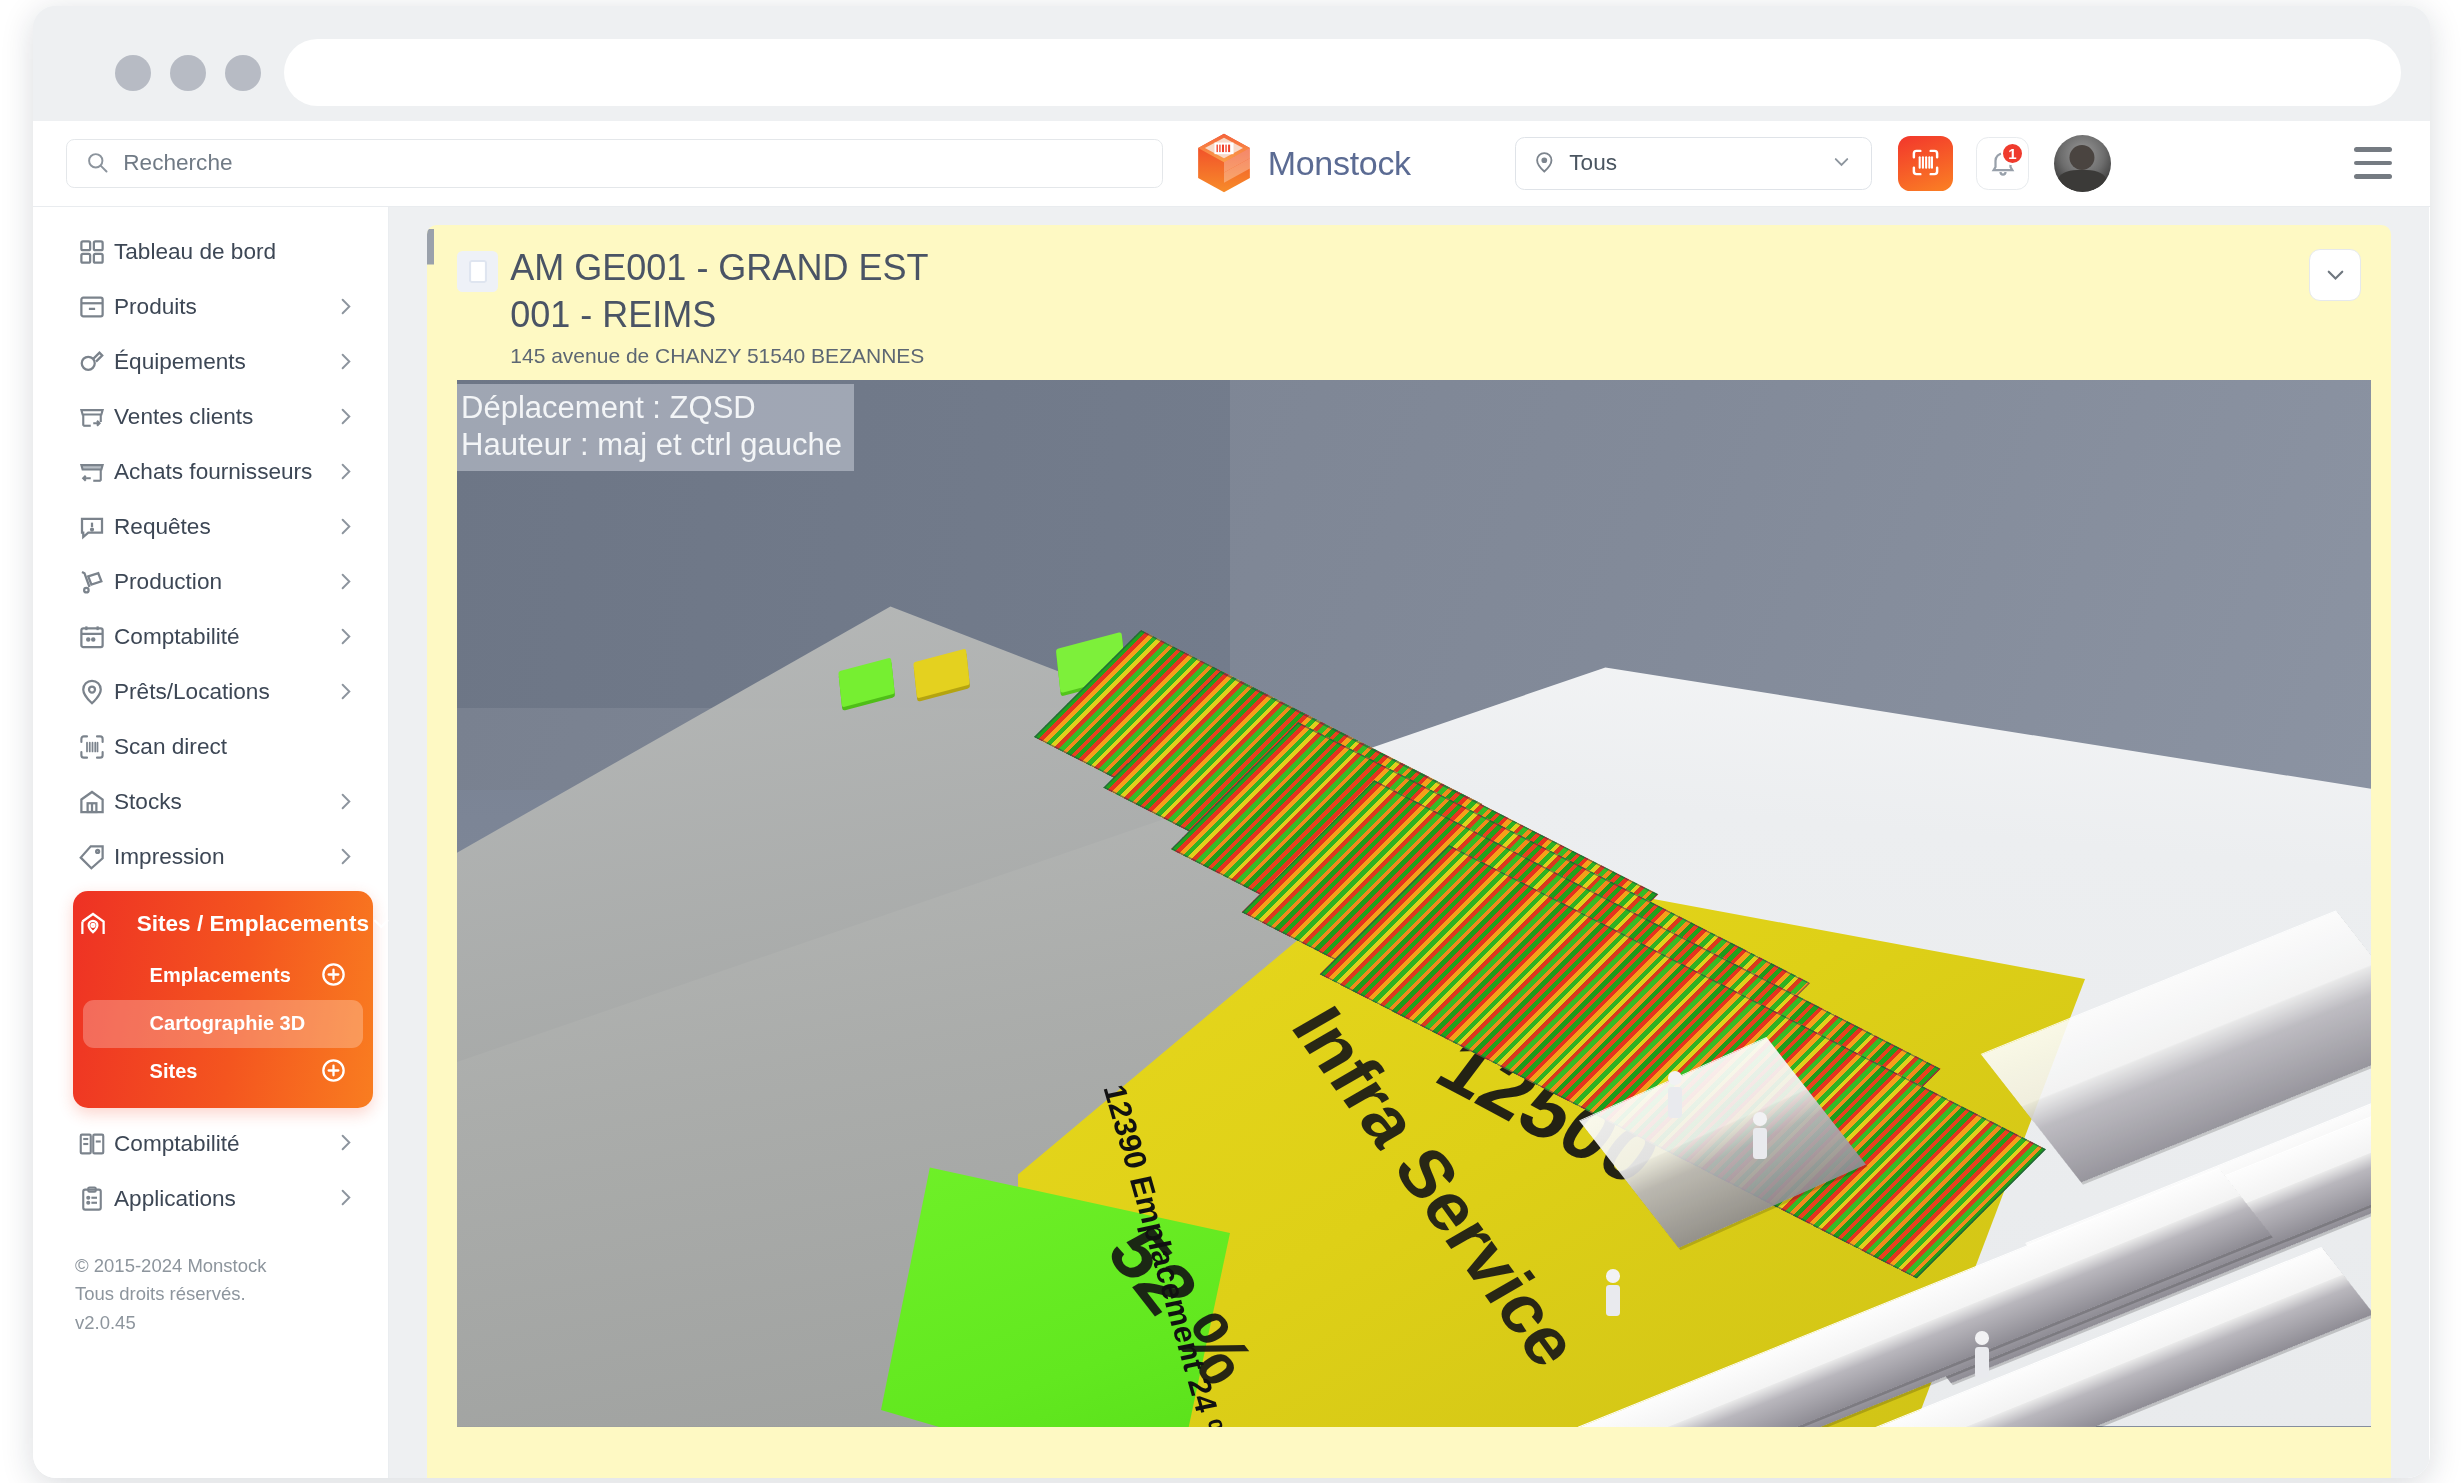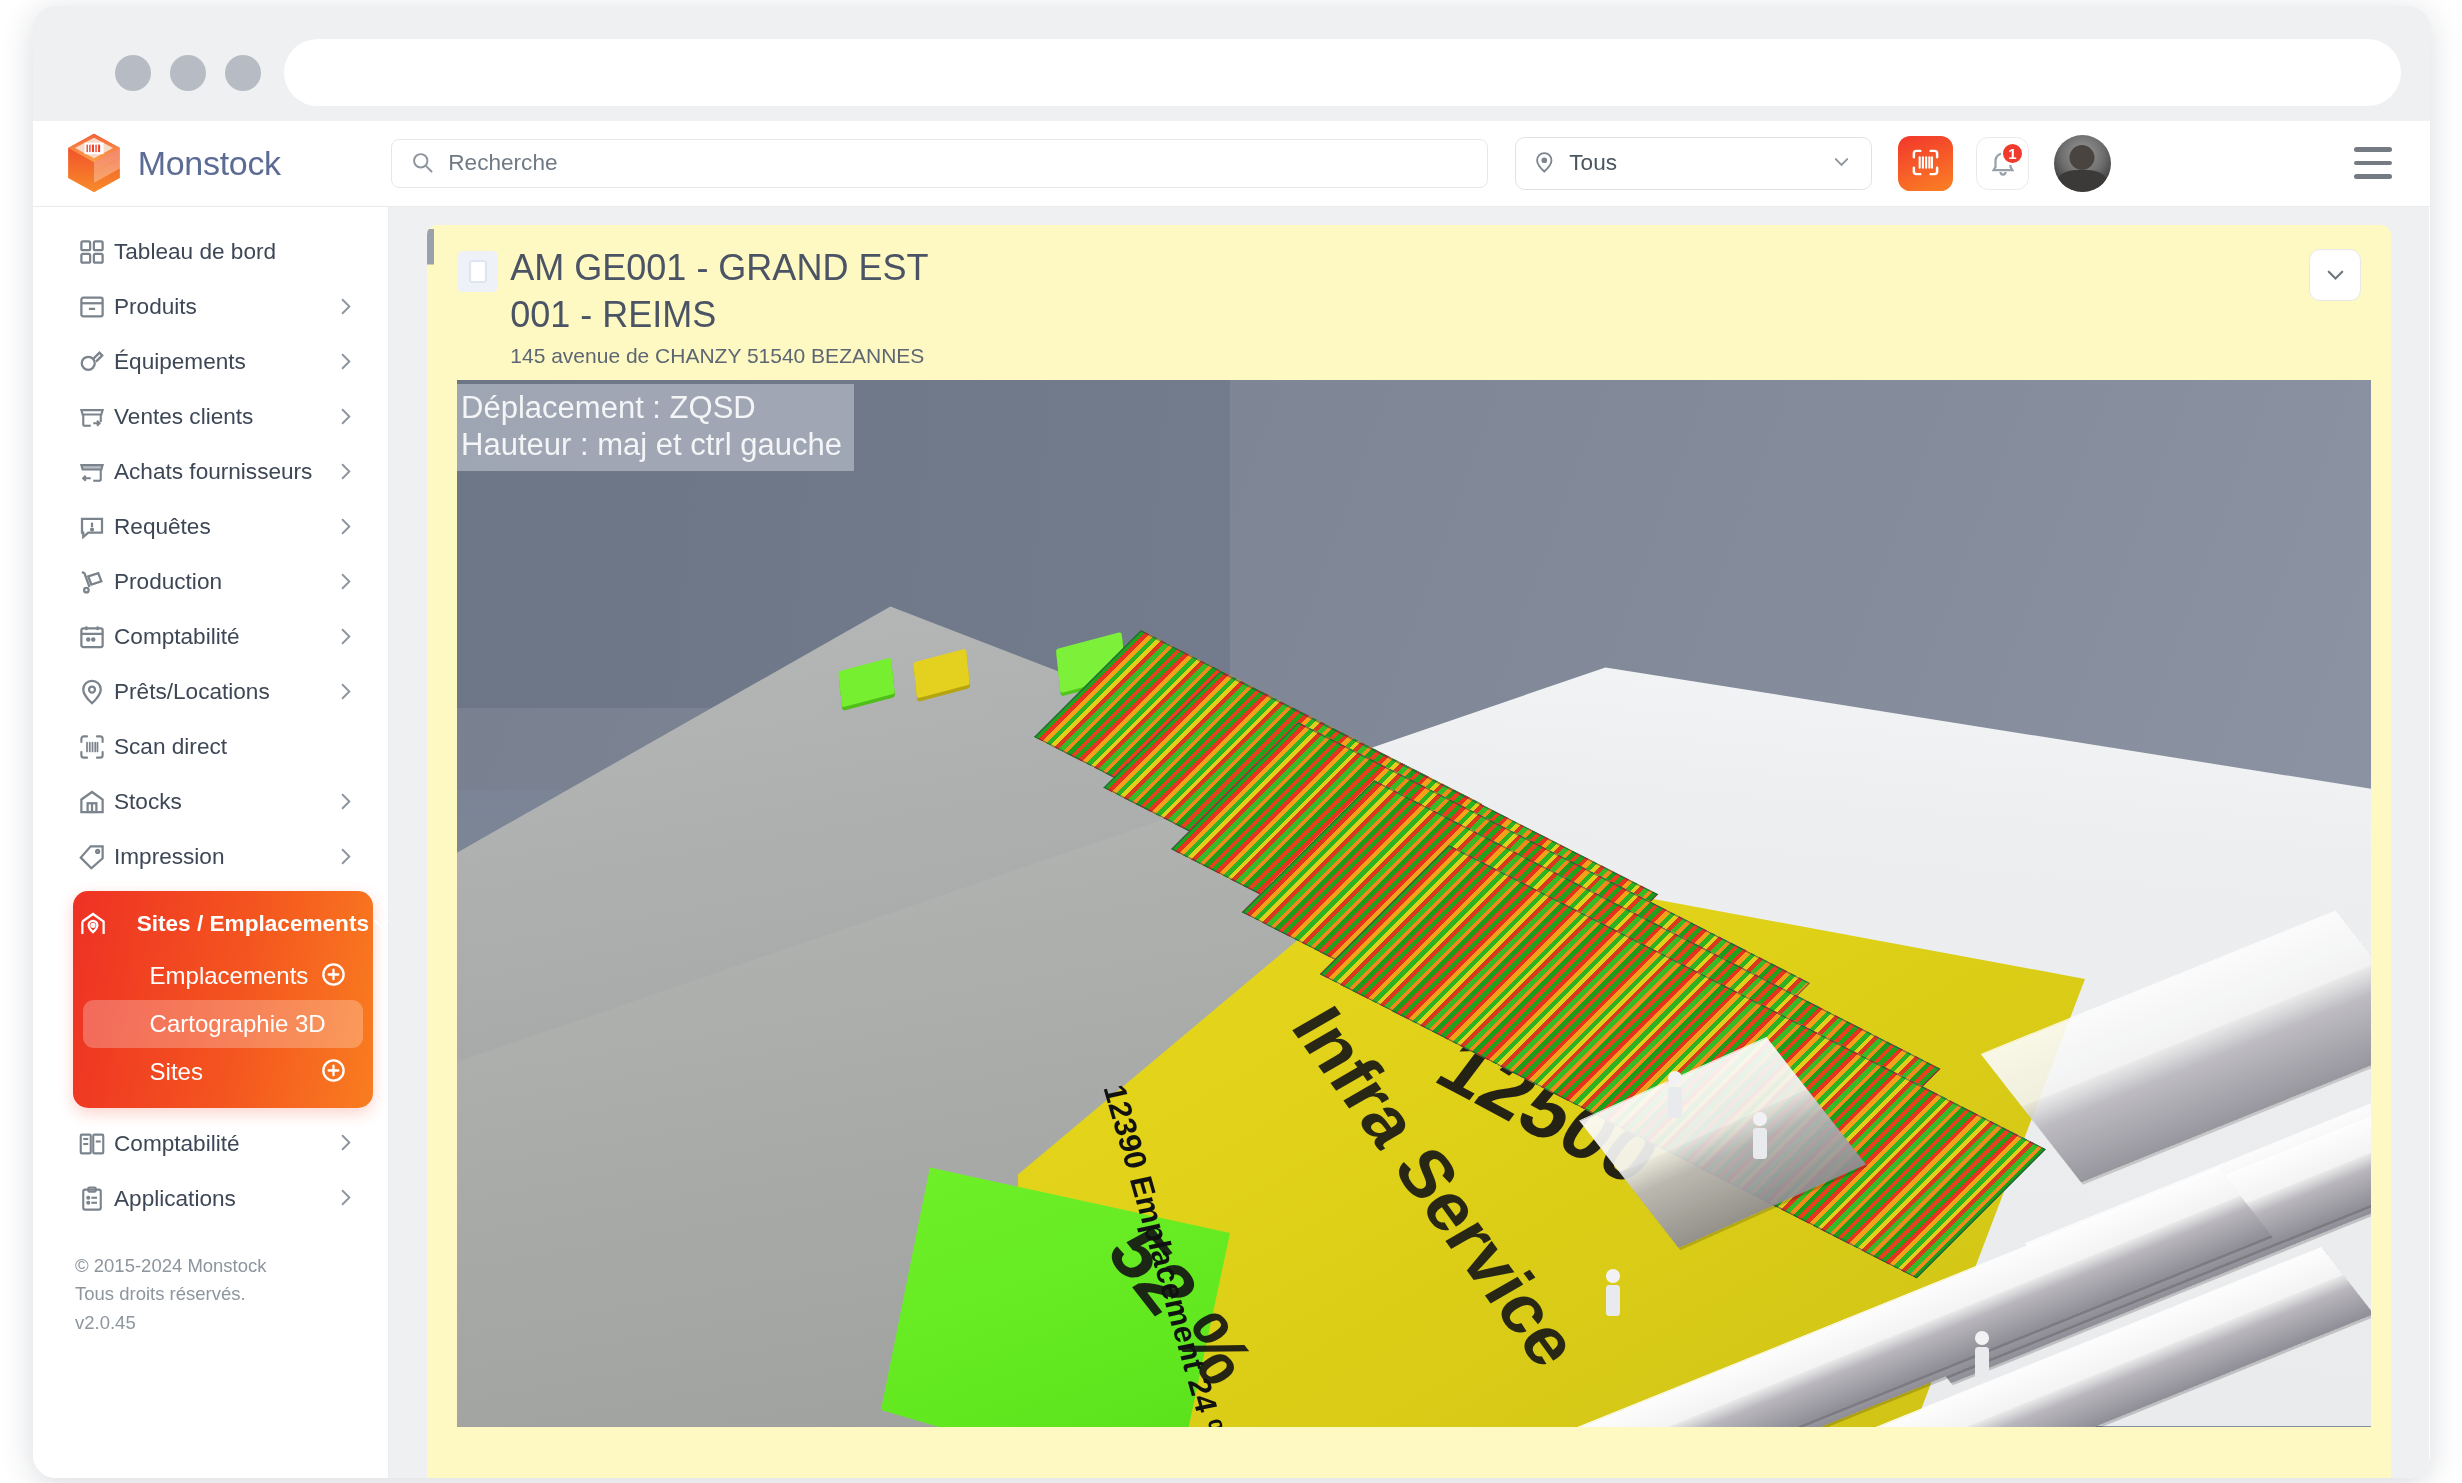--- a/index.html
+++ b/index.html
@@ -156,21 +156,21 @@
   }
   #nav-group-sites .nav-item { padding-left: 2.7px; }
   #nav-group-sites .nav-label { color: #ffffff; font-weight: 700; margin-left: 27px; }
   .sub-item {
     display: flex; align-items: center;
     height: 48px; margin: 0 9.6px;
     padding: 0 15px 0 67px;
     border-radius: 11px;
     cursor: pointer;
   }
-  .sub-item .sub-label { font-size: 24px; color: #ffffff; font-weight: 400; }
+  .sub-item .sub-label { font-size: 20px; color: #ffffff; font-weight: 700; }
   .sub-item .sub-plus { margin-left: auto; }
   .sub-item.selected { background: rgba(255,255,255,.26); }
 
   #side-footer {
     padding: 26px 0 0 42px;
     font-size: 18.5px; color: #8d959d; line-height: 1.52;
   }
 
   
   #main {
@@ -348,20 +348,30 @@
   <div id="titlebar">
     <div class="traffic-dot" id="dot-close"></div>
     <div class="traffic-dot" id="dot-min"></div>
     <div class="traffic-dot" id="dot-max"></div>
     <div id="urlbar"></div>
   </div>
 
   <div id="app">
 
     <div id="app-header">
+
+      <div id="search-box">
+        <span class="glass">
+          <svg width="24.6" height="24.6" viewBox="0 0 24 24" fill="none" stroke="#8c949d" stroke-width="1.9">
+            <circle cx="10.5" cy="10.5" r="6.5"></circle>
+              <line x1="15.5" y1="15.5" x2="21" y2="21" stroke-linecap="round"></line>
+          </svg>
+        </span>
+        <span id="search-input-text">Recherche</span>
+      </div>
 
       <div id="brand">
         <div id="brand-logo">
           <svg width="60" height="64" viewBox="0 0 88 94">
             <defs>
               <linearGradient id="cubeA" x1="0" y1="0" x2="0" y2="1">
                 <stop offset="0" stop-color="#f0402a"></stop>
                   <stop offset="1" stop-color="#f78c2a"></stop>
               </linearGradient>
               <linearGradient id="cubeB" x1="0" y1="0" x2="0" y2="1">
@@ -382,30 +392,20 @@
             </g>
             <g opacity=".30" fill="#ffffff">
               <polygon points="44,46 82,25 82,40 44,61"></polygon>
               <polygon points="44,61 82,40 82,55 44,76"></polygon>
             </g>
           </svg>
         </div>
         <div id="brand-name">Monstock</div>
       </div>
 
-      <div id="search-box">
-        <span class="glass">
-          <svg width="24.6" height="24.6" viewBox="0 0 24 24" fill="none" stroke="#8c949d" stroke-width="1.9">
-            <circle cx="10.5" cy="10.5" r="6.5"></circle>
-              <line x1="15.5" y1="15.5" x2="21" y2="21" stroke-linecap="round"></line>
-          </svg>
-        </span>
-        <span id="search-input-text">Recherche</span>
-      </div>
-
       <div id="site-select">
         <span class="pin">
           <svg width="24.6" height="24.6" viewBox="0 0 24 24" fill="none" stroke="#7d858e" stroke-width="1.8">
             <path d="M12 21s7-6.2 7-11a7 7 0 1 0-14 0c0 4.8 7 11 7 11z"></path>
               <circle cx="12" cy="10" r="1.9" fill="#7d858e"></circle>
           </svg>
         </span>
         <span id="site-select-value">Tous</span>
         <span class="chev">
           <svg width="23" height="23" viewBox="0 0 24 24" fill="none" stroke="#8d959e" stroke-width="2" stroke-linecap="round">

